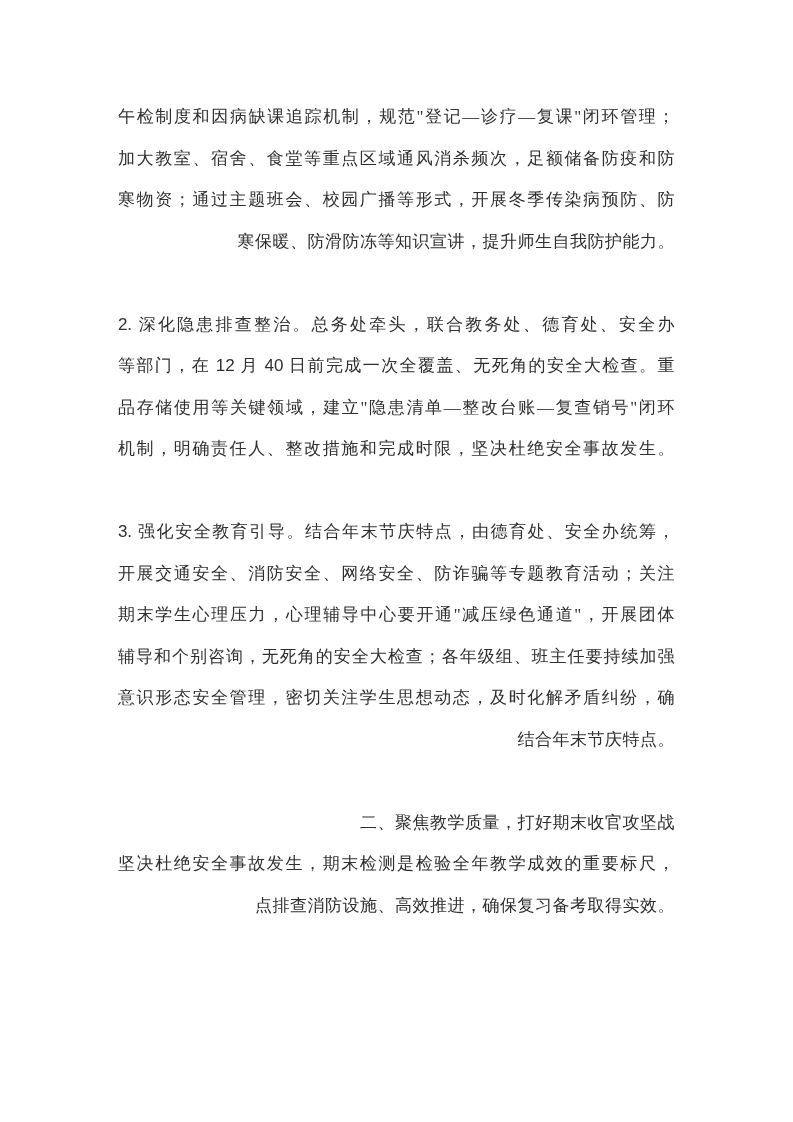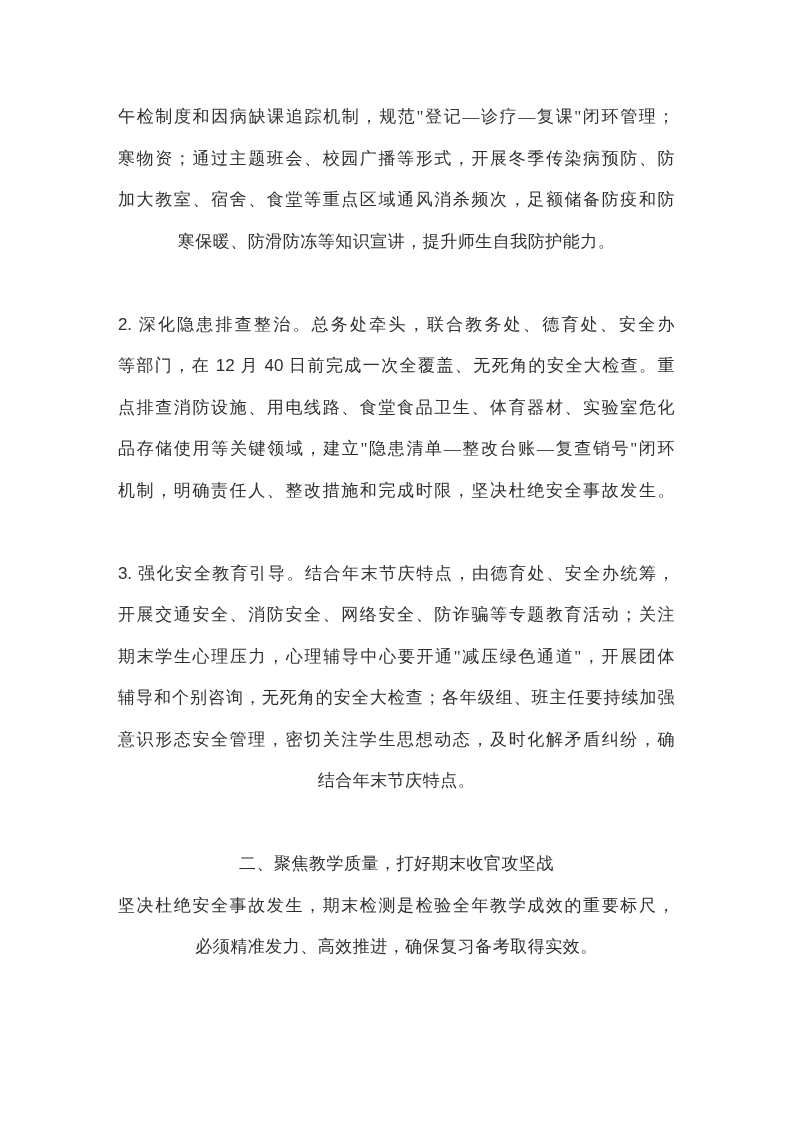--- a/index.html
+++ b/index.html
@@ -25,21 +25,21 @@
     margin: 0 0 41.5px 0;
   }
   .para.tight {
     margin-bottom: 0;
   }
   .line {
     height: 41.5px;
     line-height: 41.5px;
     font-size: 17px;
     white-space: normal;
-    text-align: center;
+    text-align: right;
     letter-spacing: 0.5px;
   }
   
   .line.j {
     text-align: justify;
     text-align-last: justify;
     text-justify: inter-character;
   }
   
   .num {
@@ -47,44 +47,43 @@
     letter-spacing: 0;
   }
 </style>
 </head>
 <body style="color: rgb(47, 47, 47); background: rgb(255, 255, 255);">
 
 <div class="page">
 
   <div class="para">
     <div class="line j">午检制度和因病缺课追踪机制，规范"登记—诊疗—复课"闭环管理；</div>
+    <div class="line j">加大教室、宿舍、食堂等重点区域通风消杀频次，足额储备防疫和防</div>
     <div class="line j">寒物资；通过主题班会、校园广播等形式，开展冬季传染病预防、防</div>
-    <div class="line j">加大教室、宿舍、食堂等重点区域通风消杀频次，足额储备防疫和防</div>
     <div class="line">寒保暖、防滑防冻等知识宣讲，提升师生自我防护能力。</div>
   </div>
 
   <div class="para">
     <div class="line j"><span class="num">2</span>. 深化隐患排查整治。总务处牵头，联合教务处、德育处、安全办</div>
     <div class="line j">等部门，在 <span class="num">12</span> 月 <span class="num">40</span> 日前完成一次全覆盖、无死角的安全大检查。重</div>
-    <div class="line j">点排查消防设施、用电线路、食堂食品卫生、体育器材、实验室危化</div>
     <div class="line j">品存储使用等关键领域，建立"隐患清单—整改台账—复查销号"闭环</div>
     <div class="line j">机制，明确责任人、整改措施和完成时限，坚决杜绝安全事故发生。</div>
   </div>
 
   <div class="para">
     <div class="line j"><span class="num">3</span>. 强化安全教育引导。结合年末节庆特点，由德育处、安全办统筹，</div>
     <div class="line j">开展交通安全、消防安全、网络安全、防诈骗等专题教育活动；关注</div>
     <div class="line j">期末学生心理压力，心理辅导中心要开通"减压绿色通道"，开展团体</div>
     <div class="line j">辅导和个别咨询，无死角的安全大检查；各年级组、班主任要持续加强</div>
     <div class="line j">意识形态安全管理，密切关注学生思想动态，及时化解矛盾纠纷，确</div>
     <div class="line">结合年末节庆特点。</div>
   </div>
 
   <div class="para tight">
     <div class="line">二、聚焦教学质量，打好期末收官攻坚战</div>
   </div>
 
   <div class="para tight">
     <div class="line j">坚决杜绝安全事故发生，期末检测是检验全年教学成效的重要标尺，</div>
-    <div class="line">必须精准发力、高效推进，确保复习备考取得实效。</div>
+    <div class="line">点排查消防设施、高效推进，确保复习备考取得实效。</div>
   </div>
 
 </div>
 
 </body></html>

